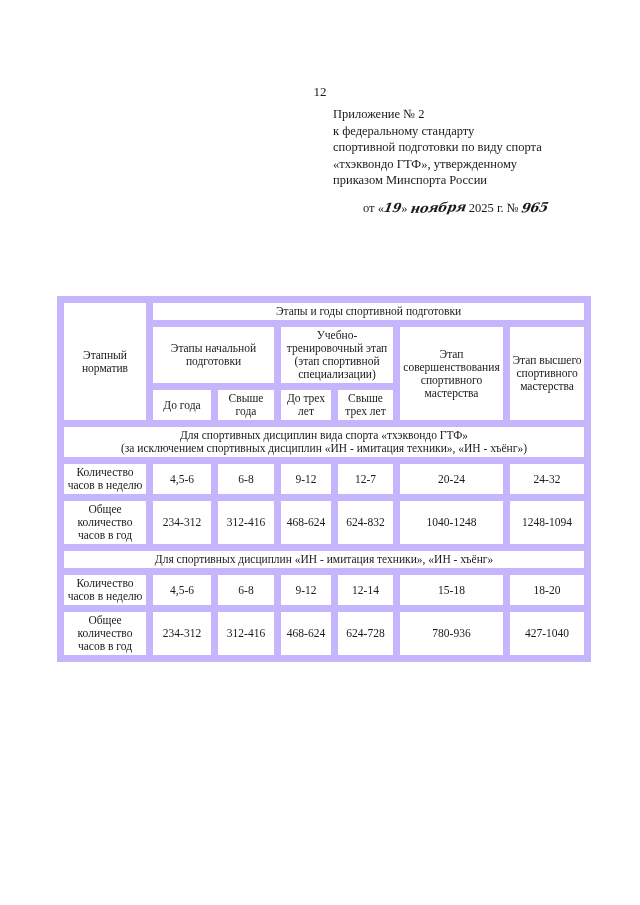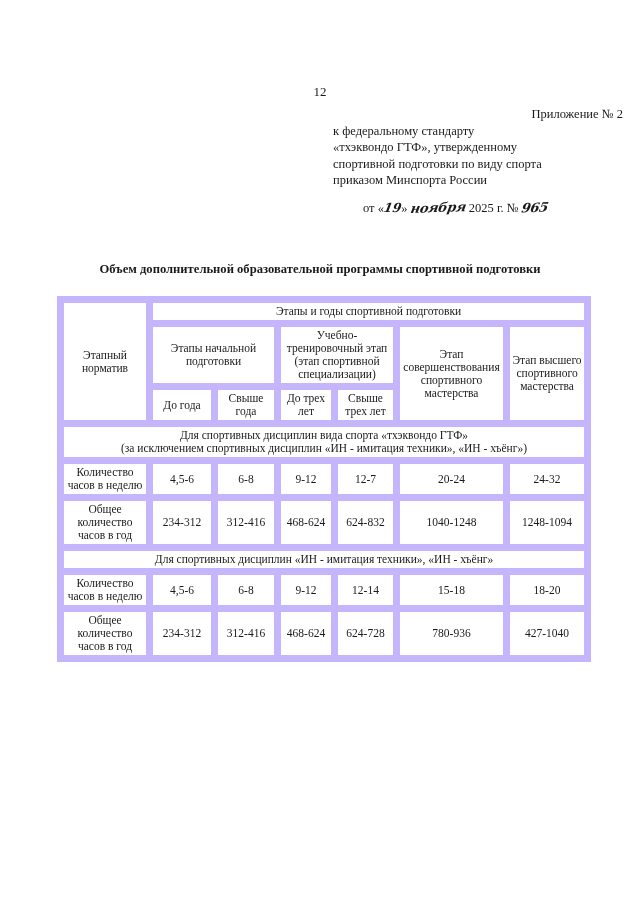--- a/index.html
+++ b/index.html
@@ -34,21 +34,21 @@
   .header-block {
     position: absolute;
     top: 66px;
     left: 333px;
     width: 290px;
     font-size: 12.5px;
     line-height: 16.5px;
     text-align: left;
   }
   .header-block .line1 {
-    text-align: right;
+    text-align: left;
     padding-left: 0;
   }
   .order-line {
     position: absolute;
     top: 160px;
     left: 363px;
     font-size: 12.5px;
     white-space: nowrap;
   }
   .handwriting {
@@ -107,33 +107,32 @@
 </head>
 <body>
 
 <div class="page">
 
   <div class="page-number">12</div>
 
   <div class="header-block">
     <div class="line1">Приложение № 2</div>
     <div>к федеральному стандарту</div>
+    <div>спортивной подготовки по виду спорта</div>
     <div>«тхэквондо ГТФ», утвержденному</div>
-    <div>спортивной подготовки по виду спорта</div>
     <div>приказом Минспорта России</div>
   </div>
 
   <div class="order-line">
     <span>от «</span><span class="hand-day">19</span><span>»</span>
     <span class="handwriting">ноября</span>
     <span>2025 г. №</span>
     <span class="handwriting">965</span>
   </div>
 
-  <div class="doc-title">Объем дополнительной образовательной программы спортивной подготовки</div>
 
   <table class="main">
     <colgroup>
       <col style="width:89px">
       <col style="width:65px">
       <col style="width:63px">
       <col style="width:57px">
       <col style="width:62px">
       <col style="width:110px">
       <col style="width:81px">

